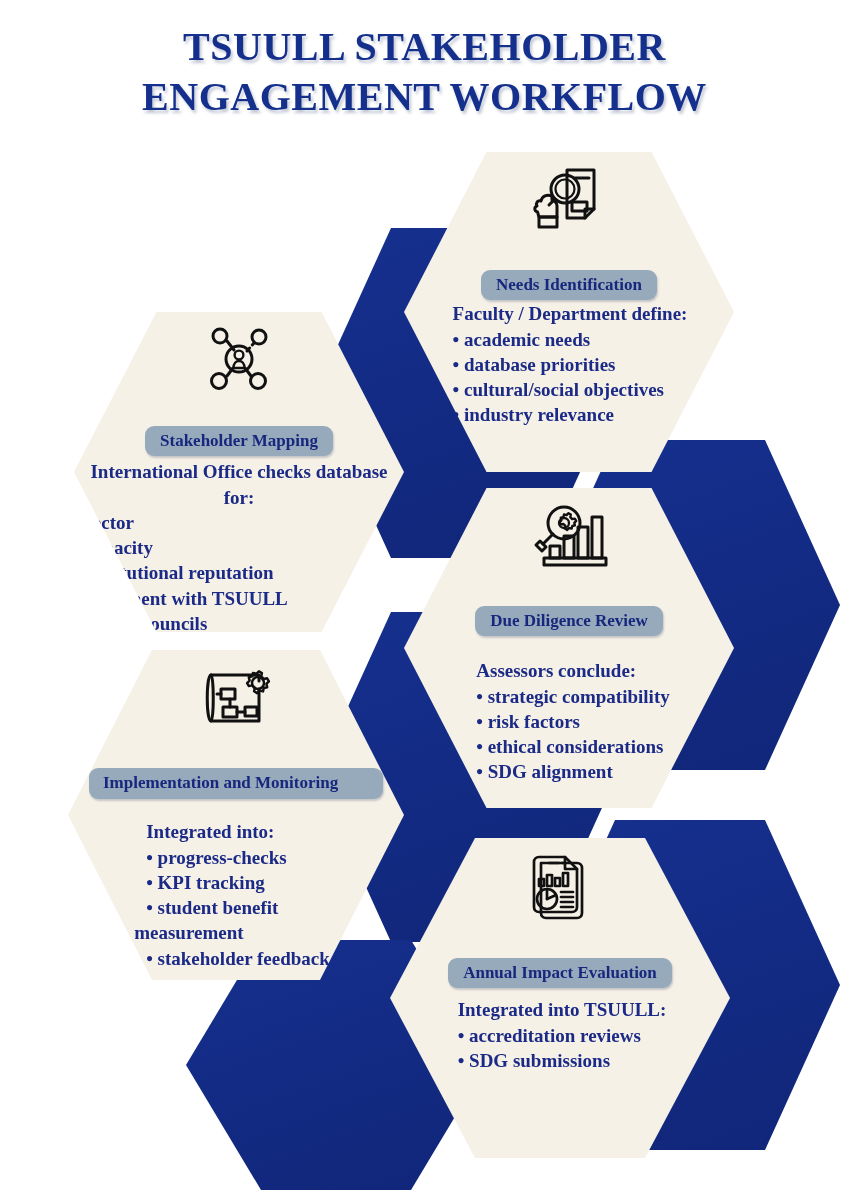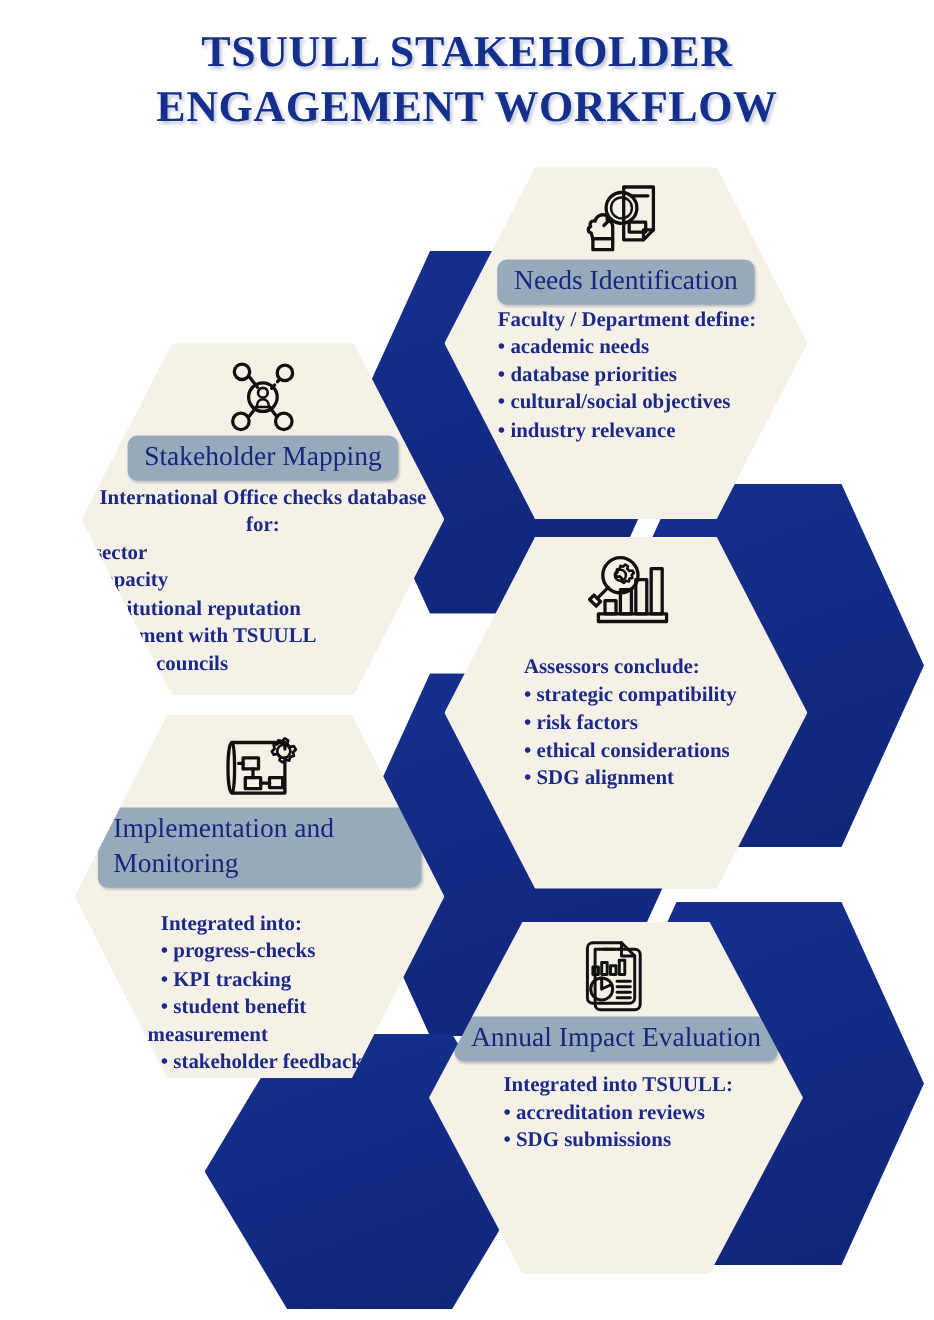--- a/index.html
+++ b/index.html
@@ -56,28 +56,29 @@
   .icon-box{
     width:86px;height:72px;margin-top:12px;
     display:flex;align-items:center;justify-content:center;
   }
   .icon-box svg{display:block;}
 
   .banner{
     background:#97aabb;
     border-radius:9px;
     color:#17277e;
-    font-weight:normal;
-    font-size:25px;
+    font-weight:bold;
+    font-size:17px;
     padding:4px 15px 5px 15px;
     line-height:1.26;
     box-sizing:border-box;
     text-align:center;
     box-shadow:1px 2px 2px rgba(90,100,125,.30);
     white-space:nowrap;
+    margin-top:34px;
   }
   .banner.twoline{
     text-align:left;
     white-space:normal;
     padding:4px 14px 6px 14px;
   }
 
   .body-text{
     color:#1b2a86;
     font-weight:bold;
@@ -181,20 +182,21 @@
             <rect x="48" y="24" width="10" height="31"></rect>
             <rect x="62" y="14" width="10" height="41"></rect>
             <rect x="14" y="55" width="62" height="7"></rect>
             <circle cx="34" cy="20" r="16"></circle>
             <path d="M23 31 L13 41"></path>
             <path d="M10 38 L16 44 L12 48 L6 42 Z"></path>
             <path d="M34 11.5 l2.6 .6 1.9-1.9 2.3 1.4 -.5 2.6 1.9 1.9 2.6-.5 1.4 2.3 -1.9 1.9 .6 2.6 -2.6 .6 -.6 2.6 -2.6-.6 -1.9 1.9 -2.3-1.4 .5-2.6 -1.9-1.9 -2.6 .5 -1.4-2.3 1.9-1.9 -.6-2.6 2.6-.6 .6-2.6 Z" stroke-width="2.4"></path>
             <circle cx="34" cy="20" r="5" stroke-width="2.3"></circle>
           </svg>
         </div>
+        <div class="banner">Due Diligence Review</div>
         <div class="body-text">
           <span class="lead">Assessors conclude:</span>
           <span class="bullet">• strategic compatibility</span>
           <span class="bullet">• risk factors</span>
           <span class="bullet">• ethical considerations</span>
           <span class="bullet">• SDG alignment</span>
         </div>
       </div>
     </div>
 

